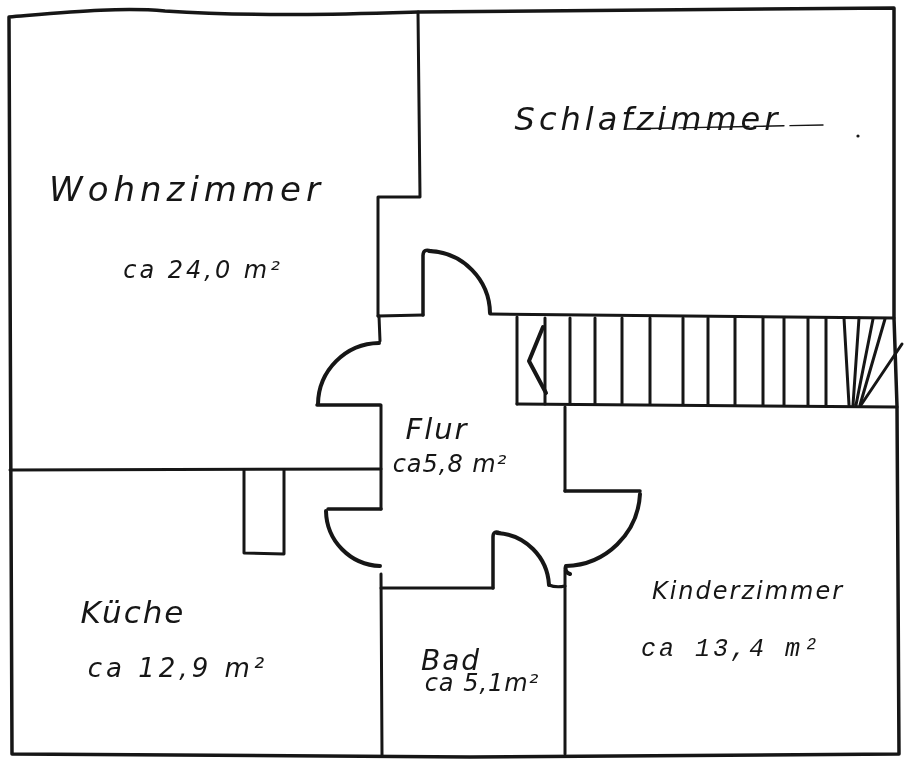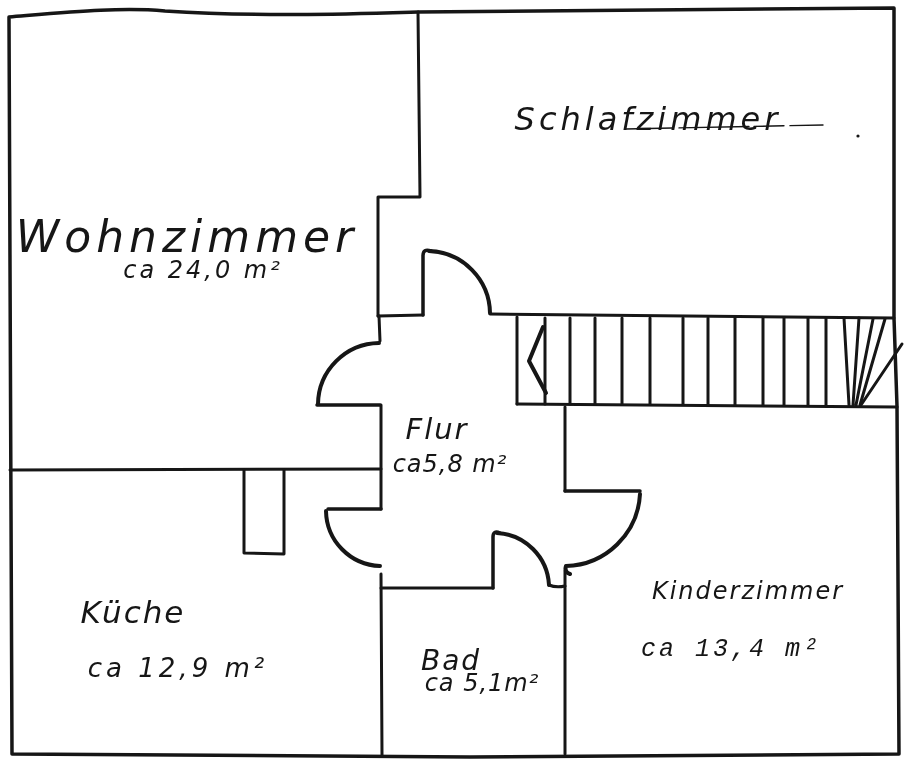--- a/index.html
+++ b/index.html
@@ -25,21 +25,21 @@
     transform: translate(-50%, -50%);
     color: #161616;
     font-style: italic;
     white-space: nowrap;
     line-height: 1;
     user-select: none;
   }
   .room-name { font-weight: 500; }
   .room-area { font-weight: 400; }
 
-  .name-wohnzimmer   { font-size: 44px; letter-spacing: 5px; margin-top: 48px; }
+  .name-wohnzimmer   { font-size: 34px; letter-spacing: 5px; }
   .area-wohnzimmer   { font-size: 24px; letter-spacing: 3px; }
   .name-schlafzimmer { font-size: 32px; letter-spacing: 4px; }
   .area-schlafzimmer { font-size: 27px; letter-spacing: 4px; }
   .name-flur         { font-size: 29px; letter-spacing: 2px; }
   .area-flur         { font-size: 24px; letter-spacing: 1px; }
   .name-kueche       { font-size: 31px; letter-spacing: 2px; }
   .area-kueche       { font-size: 26px; letter-spacing: 4px; }
   .name-bad          { font-size: 28px; letter-spacing: 2px; }
   .area-bad          { font-size: 24px; letter-spacing: 1px; }
   .name-kinderzimmer { font-size: 24px; letter-spacing: 2px; }

